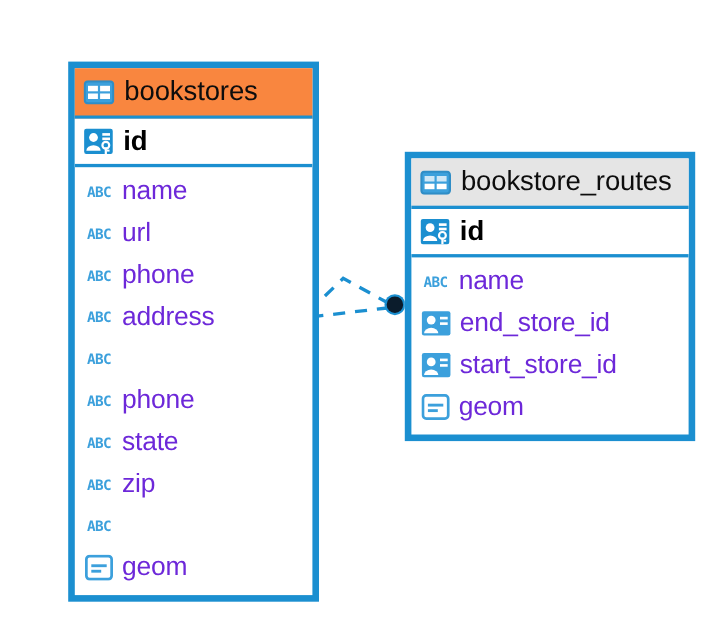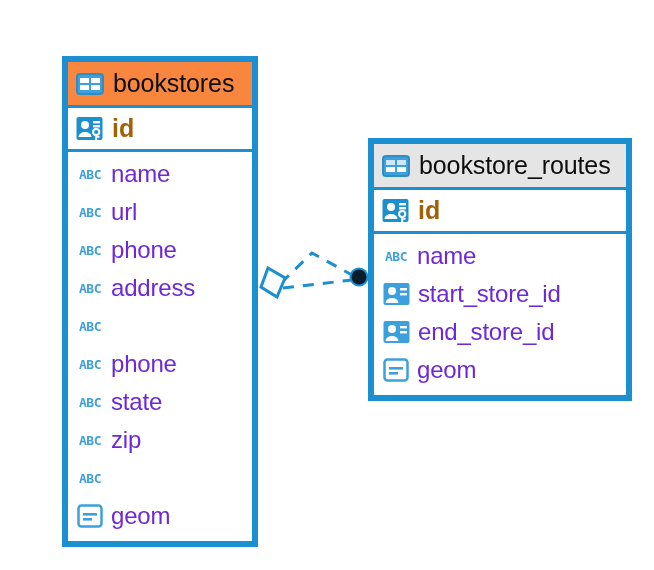--- a/index.html
+++ b/index.html
@@ -46,21 +46,21 @@
     align-items: center;
     box-sizing: border-box;
     height: 44px;
     padding: 0 6px 0 8px;
     border-bottom: 3px solid #1b8fd0;
     background: #ffffff;
   }
   .pk-row .colname {
     font-size: 25px;
     font-weight: bold;
-    color: #a16207;
+    color: #000000;
     margin-left: 9px;
     text-align: right;
   }
   .field-list {
     padding: 3px 0 2px 0;
   }
   .field-row {
     display: flex;
     align-items: center;
     box-sizing: border-box;
@@ -114,21 +114,21 @@
     <g>
       <polygon points="268,268 285,278 277,297 261,287" fill="#ffffff" stroke="#1b8fd0" stroke-width="3" stroke-linejoin="miter"></polygon>
     </g>
 
     <g>
       <circle cx="359" cy="277" r="9.5" fill="#1b8fd0"></circle>
       <circle cx="359" cy="277" r="7.5" fill="#0b1c2c"></circle>
     </g>
   </svg>
 
-  <div class="entity" style="left:62px; top:56px; width:196px; height:491px;">
+  <div class="entity" style="left:62px; top:56px; width:228px; height:491px;">
 
     <div class="entity-header" style="background:#f9863f;">
       <span class="icon icon-table">
         <svg viewBox="0 0 28 22" width="28" height="22" xmlns="http://www.w3.org/2000/svg">
           <rect x="1" y="1" width="26" height="20" rx="3" fill="#3ca0dc" stroke="#2f8dc6" stroke-width="2"></rect>
           <rect x="4" y="5" width="9" height="5" fill="#ffffff"></rect>
           <rect x="15" y="5" width="9" height="5" fill="#ffffff"></rect>
           <rect x="4" y="12" width="9" height="5" fill="#ffffff"></rect>
           <rect x="15" y="12" width="9" height="5" fill="#ffffff"></rect>
         </svg>
@@ -292,34 +292,34 @@
       <div class="field-row">
         <span class="icon icon-fk">
           <svg viewBox="0 0 27 24" width="27" height="24" xmlns="http://www.w3.org/2000/svg">
             <rect x="0.5" y="1" width="26" height="22" rx="2" fill="#3ca0dc"></rect>
             <circle cx="9" cy="9" r="4" fill="#ffffff"></circle>
             <path d="M 2.5 21 a 6.5 5 0 0 1 13 0 z" fill="#ffffff"></path>
             <rect x="17" y="6" width="7" height="2.4" fill="#ffffff"></rect>
             <rect x="17" y="11" width="7" height="2.4" fill="#ffffff"></rect>
           </svg>
         </span>
-        <span class="colname">start_store_id</span>
+        <span class="colname">end_store_id</span>
       </div>
 
       <div class="field-row">
         <span class="icon icon-fk">
           <svg viewBox="0 0 27 24" width="27" height="24" xmlns="http://www.w3.org/2000/svg">
             <rect x="0.5" y="1" width="26" height="22" rx="2" fill="#3ca0dc"></rect>
             <circle cx="9" cy="9" r="4" fill="#ffffff"></circle>
             <path d="M 2.5 21 a 6.5 5 0 0 1 13 0 z" fill="#ffffff"></path>
             <rect x="17" y="6" width="7" height="2.4" fill="#ffffff"></rect>
             <rect x="17" y="11" width="7" height="2.4" fill="#ffffff"></rect>
           </svg>
         </span>
-        <span class="colname">end_store_id</span>
+        <span class="colname">start_store_id</span>
       </div>
 
       <div class="field-row">
         <span class="icon icon-geom">
           <svg viewBox="0 0 26 24" width="26" height="24" xmlns="http://www.w3.org/2000/svg">
             <rect x="1.5" y="1.5" width="23" height="21" rx="3" fill="#ffffff" stroke="#3ca0dc" stroke-width="2.5"></rect>
             <rect x="6" y="9" width="14" height="2.6" fill="#3ca0dc"></rect>
             <rect x="6" y="14" width="9" height="2.6" fill="#3ca0dc"></rect>
           </svg>
         </span>

